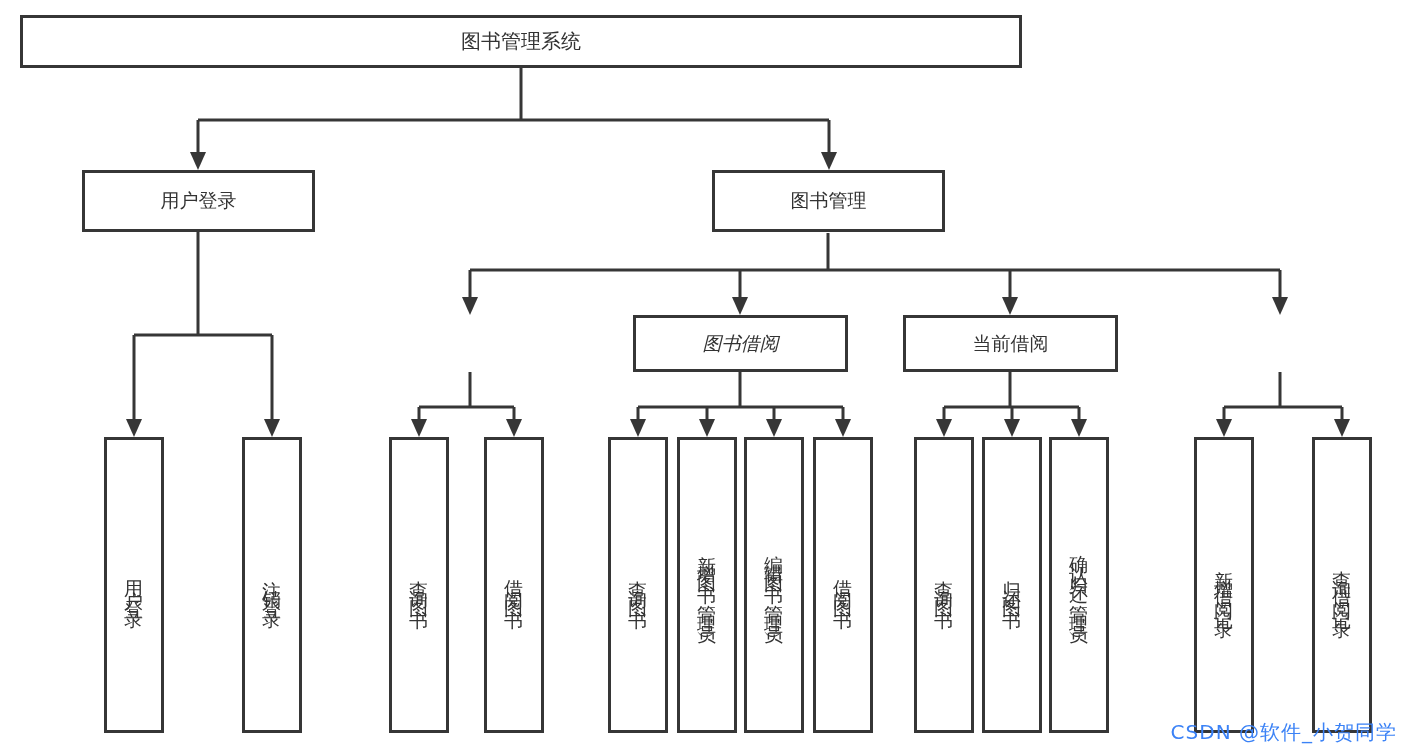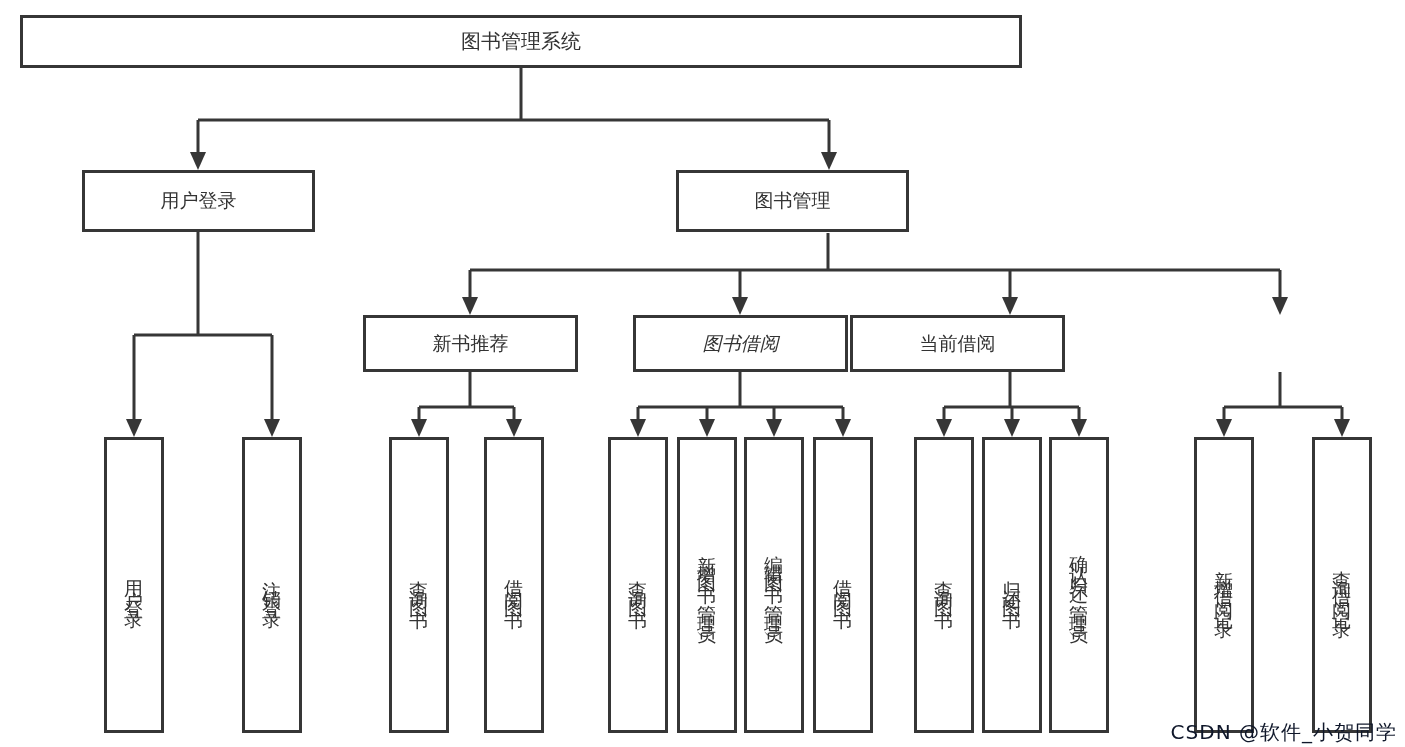--- a/index.html
+++ b/index.html
@@ -40,29 +40,29 @@
     left: 20px; top: 15px;
     width: 1002px; height: 53px;
     font-size: 20px;
   }
   .lvl2 {
     top: 170px;
     width: 233px; height: 62px;
     font-size: 19px;
   }
   #n-user-login   { left: 82px; }
-  #n-book-mgmt    { left: 676px; align-items: center; }
+  #n-book-mgmt    { left: 712px; align-items: center; }
   .lvl3 {
     top: 315px;
     width: 215px; height: 57px;
     font-size: 19px;
   }
   #n-newbook      { left: 363px; }
   #n-borrow       { left: 633px; font-style: italic; }
-  #n-current      { left: 850px; }
+  #n-current      { left: 903px; }
   #n-records      { left: 1173px; }
   .leaf {
     top: 437px;
     width: 60px; height: 296px;
     font-size: 19px;
   }
   .vtext {
     writing-mode: vertical-rl;
     text-orientation: mixed;
     letter-spacing: 10px;
@@ -81,21 +81,21 @@
   #lf-current-0 { left: 914px; }
   #lf-current-1 { left: 982px; }
   #lf-current-2 { left: 1049px; }
   #lf-records-0 { left: 1194px; }
   #lf-records-1 { left: 1312px; }
   #watermark {
     position: absolute;
     right: 5px;
     bottom: 1px;
     font-size: 20px;
-    color: #0f172a;
+    color: #3b82f6;
     letter-spacing: 1px;
     z-index: 5;
     white-space: nowrap;
   }
 </style>
 </head>
 <body>
 
 <div id="stage">
 
@@ -135,23 +135,20 @@
     <span>图书管理系统</span>
   </div>
 
   <div class="node lvl2" id="n-user-login">
     <span>用户登录</span>
   </div>
   <div class="node lvl2" id="n-book-mgmt">
     <span>图书管理</span>
   </div>
 
-  <div class="node lvl3" id="n-newbook">
-    <span>新书推荐</span>
-  </div>
   <div class="node lvl3" id="n-borrow">
     <span>图书借阅</span>
   </div>
   <div class="node lvl3" id="n-current">
     <span>当前借阅</span>
   </div>
 
   <div class="node leaf" id="lf-login-0">
     <span class="vtext">用户登录</span>
   </div>

